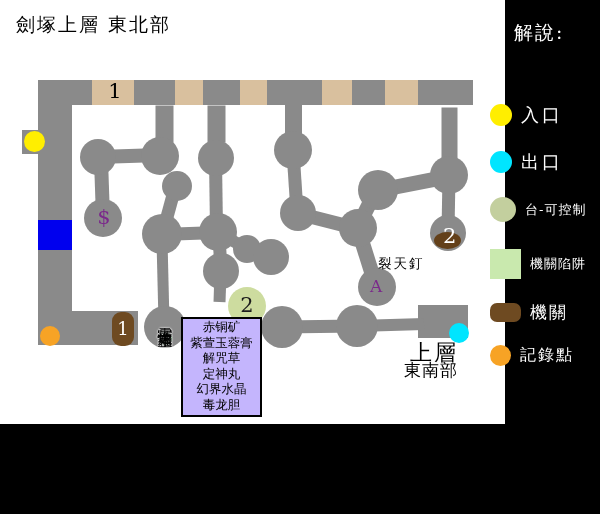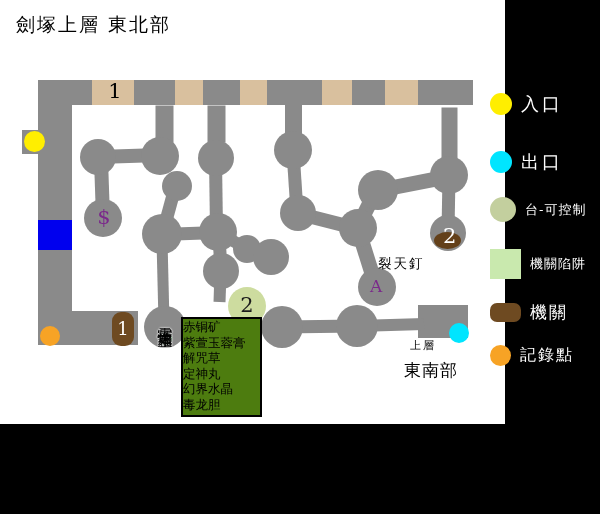--- a/index.html
+++ b/index.html
@@ -22,33 +22,33 @@
           font-family:"DejaVu Serif",serif;font-size:21px;text-align:center;line-height:37px;z-index:3;}
   #brown2-blob{left:434px;top:232px;width:27px;height:17px;border-radius:50%;z-index:4;}
   #brown2-label{left:443px;top:224px;color:#fff;font-size:21px;z-index:6;}
   #exit-dot{left:449px;top:323px;width:20px;height:20px;z-index:4;}
   #green-dot{left:159px;top:332px;width:13px;height:13px;z-index:6;}
   #dollar{left:94px;top:205px;width:20px;font-size:21px;text-align:center;z-index:6;}
   #letter-a{left:370px;top:276px;font-size:17px;z-index:6;}
   #crack-nail{left:378px;top:255px;font-size:13.5px;letter-spacing:2px;}
   #chest-label{left:155px;top:316px;height:102px;writing-mode:vertical-rl;font-size:15px;
                letter-spacing:1px;text-shadow:0 0 2px #fff,0 0 2px #fff;z-index:6;}
-  #item-box{left:181px;top:317px;width:77px;height:96px;background:#4d7c0f;border:2px solid #000;
+  #item-box{left:181px;top:317px;width:77px;height:96px;background:#c4b5fd;border:2px solid #000;
             z-index:7;font-family:"DejaVu Serif",serif;font-size:12.5px;line-height:15.6px;
-            text-align:left;color:#000;position:absolute;}
-  #area-line1{left:410px;top:338px;font-size:11px;letter-spacing:2px;}
+            text-align:center;color:#000;position:absolute;}
+  #area-line1{left:410px;top:338px;font-size:22px;letter-spacing:2px;}
   #area-line2{left:404px;top:359px;font-size:17px;letter-spacing:1px;}
   #credit{left:343px;top:391px;font-size:19px;font-family:"Liberation Mono",monospace;}
   
   .legend-row{position:absolute;left:490px;display:flex;align-items:center;z-index:2;}
   .legend-row .swatch{flex:0 0 auto;margin-right:9px;}
   .legend-row .legend-label{color:#fff;font-family:"DejaVu Serif",serif;white-space:nowrap;}
   #legend-heading{position:absolute;left:514px;top:20px;color:#fff;font-size:19px;
                   font-family:"DejaVu Serif",serif;letter-spacing:2px;z-index:2;}
-  .r0{top:92px;} .r1{top:150px;} .r2{top:197px;} .r3{top:249px;} .r4{top:301px;} .r5{top:345px;}
+  .r0{top:103px;} .r1{top:150px;} .r2{top:197px;} .r3{top:249px;} .r4{top:301px;} .r5{top:345px;}
   .r0 .swatch,.r1 .swatch{width:22px;height:22px;}
   .r2 .swatch{width:26px;height:25px;}
   .r3 .swatch{width:31px;height:30px;}
   .r4 .swatch{width:31px;height:19px;border-radius:7px;}
   .r5 .swatch{width:21px;height:21px;}
   .swatch.circle{border-radius:50%;}
   .r0 .legend-label,.r1 .legend-label{font-size:18px;letter-spacing:3px;}
   .r2 .legend-label,.r3 .legend-label{font-size:13px;letter-spacing:1px;}
   .r4 .legend-label{font-size:17px;letter-spacing:2px;}
   .r5 .legend-label{font-size:16px;letter-spacing:2px;}
@@ -139,20 +139,21 @@
       <div>解咒草</div>
       <div>定神丸</div>
       <div>幻界水晶</div>
       <div>毒龙胆</div>
     </div>
 
     <div class="lbl" id="area-line1">上層</div>
     <div class="lbl" id="area-line2">東南部</div>
   </div>
 
+  <div id="legend-heading">解說:</div>
 
   <div class="legend-row r0">
     <span class="swatch circle" style="background: rgb(255, 238, 0);"></span>
     <span class="legend-label">入口</span>
   </div>
   <div class="legend-row r2">
     <span class="swatch circle" style="background: rgb(195, 207, 158);"></span>
     <span class="legend-label">台-可控制</span>
   </div>
   <div class="legend-row r1">

